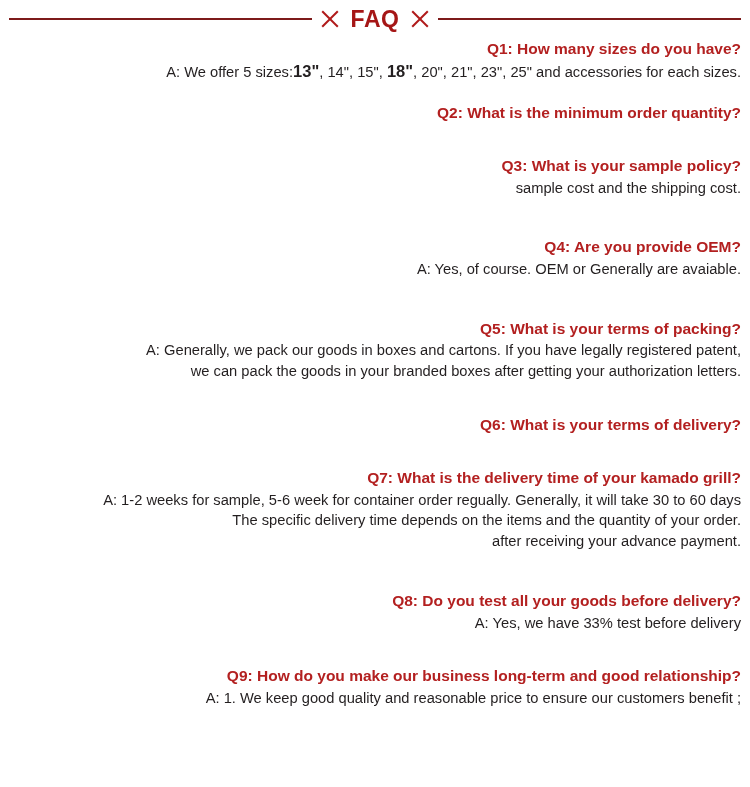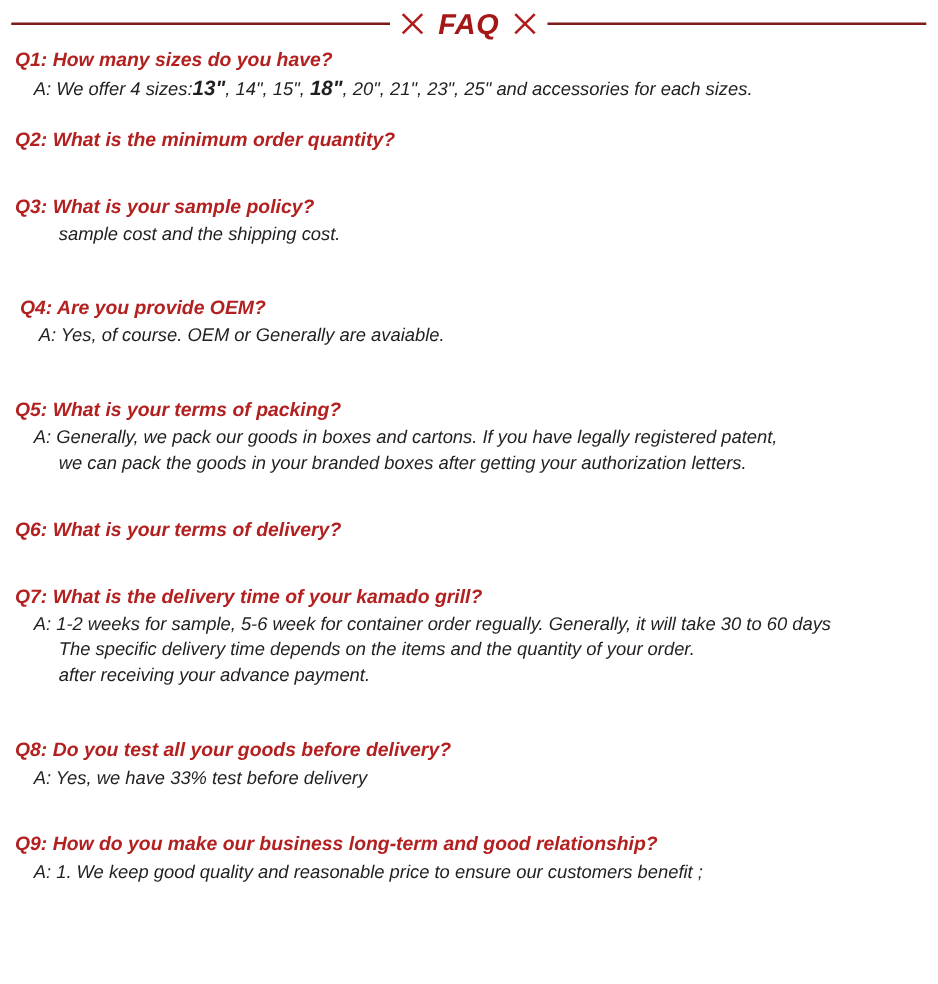--- a/index.html
+++ b/index.html
@@ -13,21 +13,20 @@
     font-family: "Liberation Sans", sans-serif;
     color: #231f20;
     overflow: hidden;
   }
 
   .page {
     position: relative;
     width: 750px;
     height: 741px;
     box-sizing: border-box;
-    font-style: italic;
   }
 
   
   .faq-header {
     position: relative;
     display: flex;
     align-items: center;
     justify-content: center;
     height: 38px;
     padding: 0 9px;
@@ -69,20 +68,21 @@
     line-height: 1;
   }
 
   
   .faq-body {
     padding: 0 9px 0 12px;
   }
 
   .faq-item {
     margin-bottom: 18px;
+    text-align: right;
   }
   .faq-item.gap-large { margin-bottom: 32px; }
   .faq-item.gap-xlarge { margin-bottom: 38px; }
   .faq-item.indent { padding-left: 4px; }
 
   .question {
     color: #b32020;
     font-size: 15.5px;
     font-weight: bold;
     line-height: 1.38;
@@ -124,21 +124,21 @@
     <div class="faq-title">FAQ</div>
     <div class="header-x"></div>
     <div class="header-rule"></div>
   </div>
 
   <div class="faq-body">
 
     <div class="faq-item">
       <p class="question">Q1: How many sizes do you have?</p>
       <p class="answer">
-        <span class="answer-line"><span>A: We offer 4 sizes:</span><span class="size-big">13"</span><span>, </span><span>14"</span><span>,  </span><span>15"</span><span>, </span><span class="size-big">18"</span><span>,  </span><span>20"</span><span>,  </span><span>21"</span><span>,  </span><span>23"</span><span>,  </span><span>25"</span><span> and accessories for each sizes.</span></span>
+        <span class="answer-line"><span>A: We offer 5 sizes:</span><span class="size-big">13"</span><span>, </span><span>14"</span><span>,  </span><span>15"</span><span>, </span><span class="size-big">18"</span><span>,  </span><span>20"</span><span>,  </span><span>21"</span><span>,  </span><span>23"</span><span>,  </span><span>25"</span><span> and accessories for each sizes.</span></span>
       </p>
     </div>
 
     <div class="faq-item gap-large">
       <p class="question">Q2: What is the minimum order quantity?</p>
     </div>
 
     <div class="faq-item gap-xlarge">
       <p class="question">Q3: What is your sample policy?</p>
       <p class="answer">

